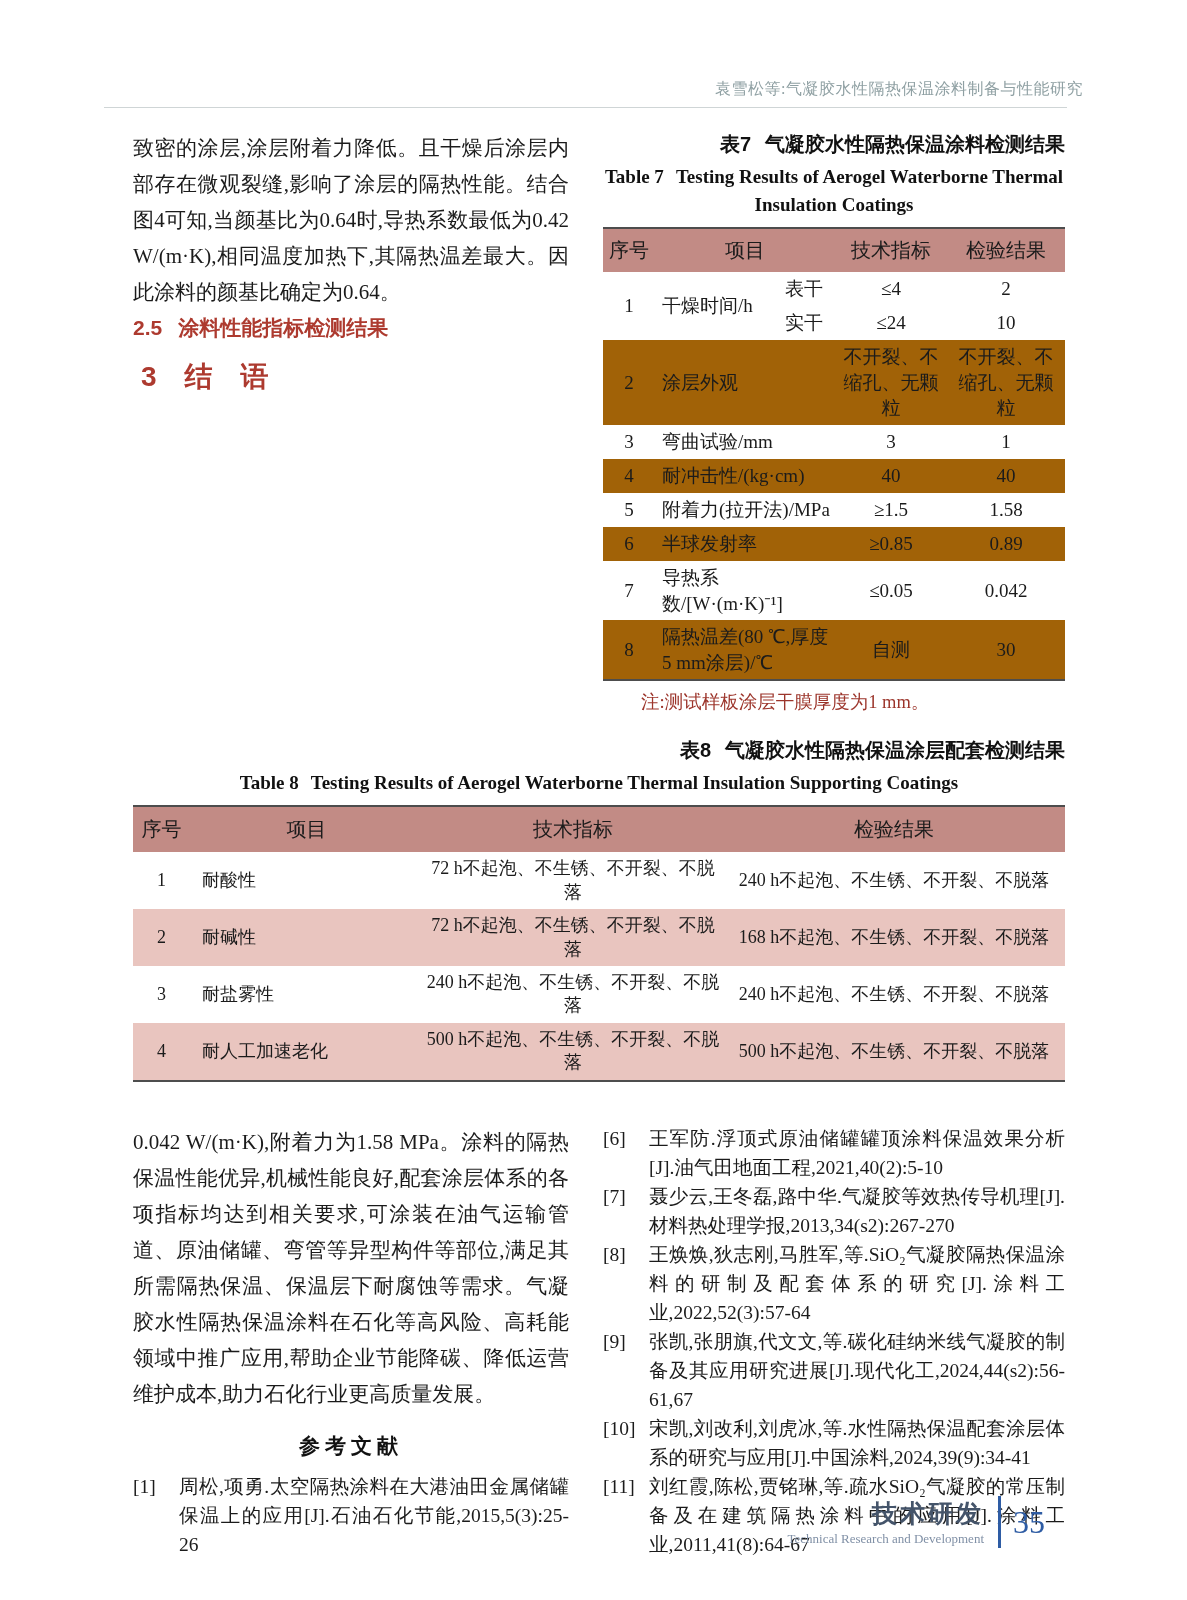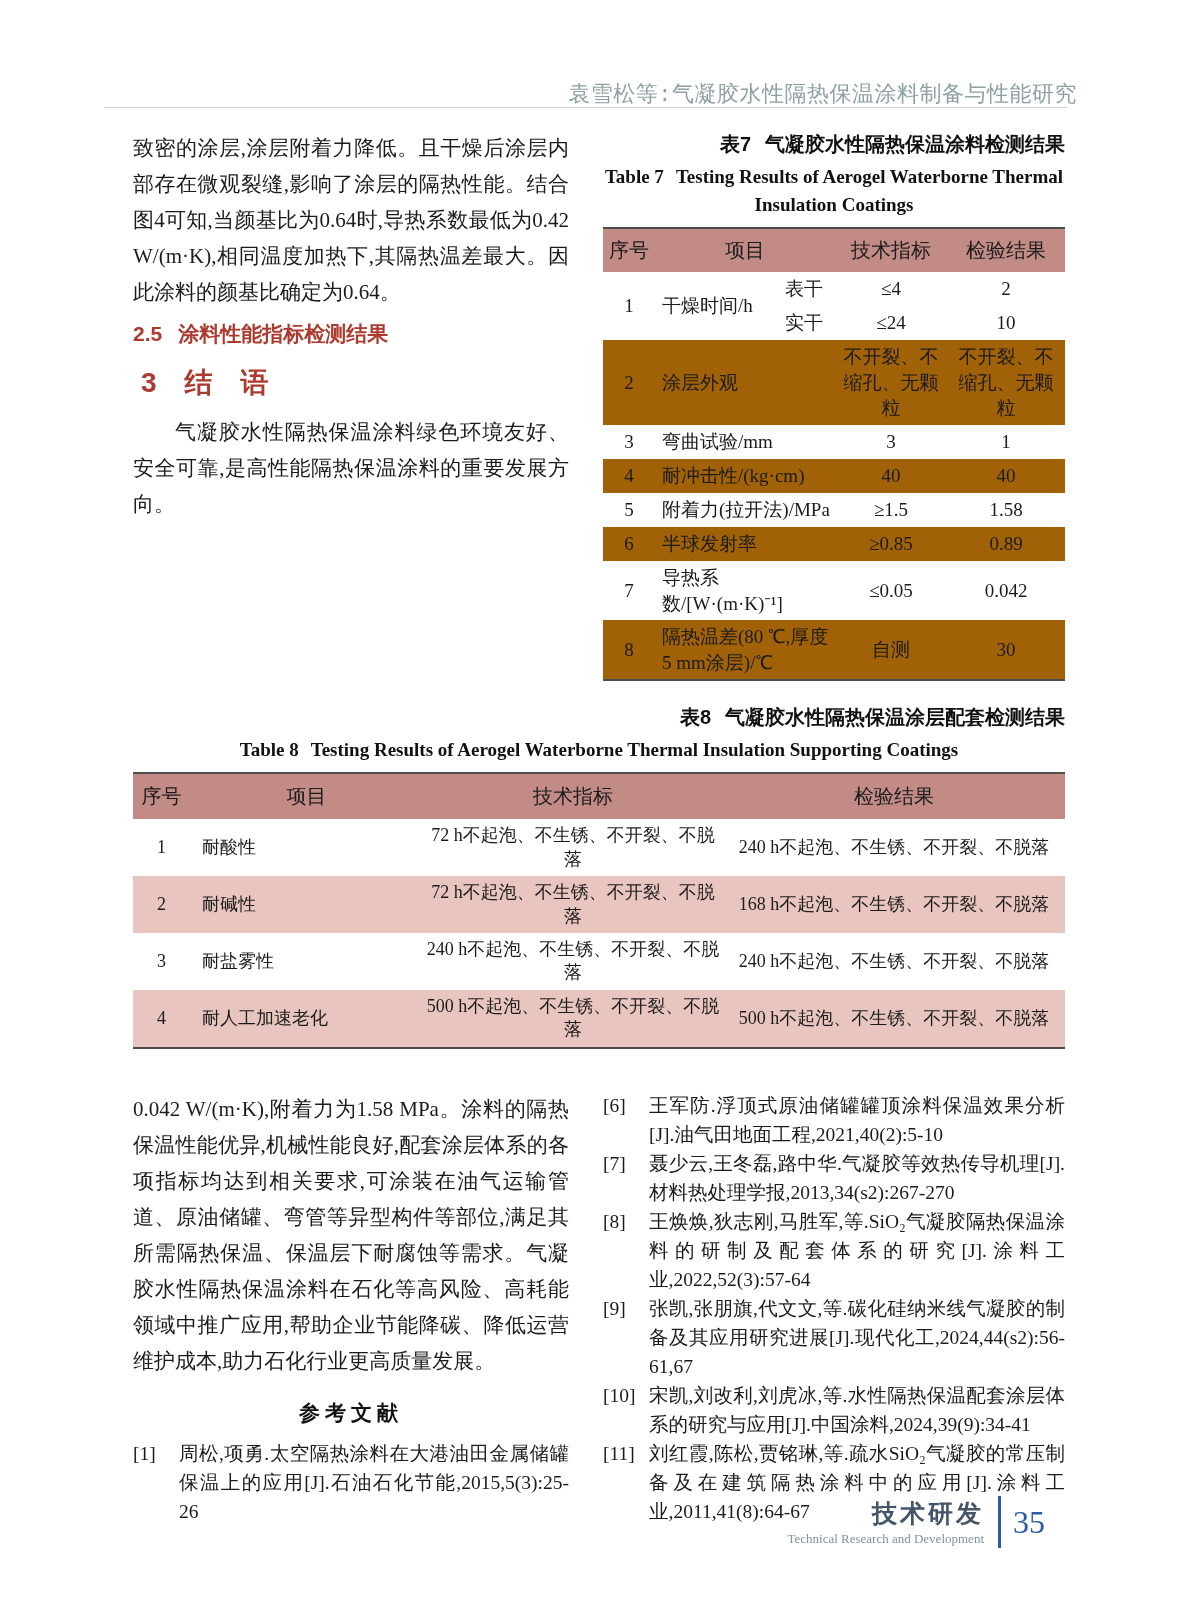--- a/index.html
+++ b/index.html
@@ -8,41 +8,41 @@
     width:1187px; height:1600px;
     font-family:"Liberation Serif", serif;
     color:#1b1b1b;
     position:relative;
     overflow:hidden;
   }
   .page { position:relative; width:1187px; height:1600px; background:#fff; }
 
   
   .running-head {
-    position:absolute; top:79px; left:130px; width:947px;
+    position:absolute; top:79px; left:136px; width:947px;
     text-align:right;
-    font-family:Liberation Mono, monospace;
-    font-size:22px; color:#8fa0a3; letter-spacing:0.5px;
+    font-family:Liberation Serif, serif;
+    font-size:16px; color:#8fa0a3; letter-spacing:0.5px;
   }
   .head-rule {
     position:absolute; top:107px; left:104px; width:963px;
     border-top:1px solid #cfd5d6;
   }
 
   .content { position:absolute; top:130px; left:133px; width:932px; }
 
   .cols { display:flex; gap:34px; }
   .col-left  { width:436px; flex:none; }
   .col-right { width:462px; flex:none; }
 
   p.body { font-size:21px; line-height:36px; text-align:justify; }
   p.indent { text-indent:2em; }
 
   .sec-sub {
-    margin:10px 0 6px;
+    margin:4px 0 6px;
     font-family:"Liberation Sans", sans-serif;
     font-weight:bold; font-size:21px; color:#ad3a2f;
   }
   .sec-sub .sec-num { margin-right:16px; }
   .sec-main {
     margin:16px 8px 12px;
     font-family:"Liberation Sans", sans-serif;
     font-weight:bold; font-size:28px; color:#ad3a2f;
   }
   .sec-main .sec-num { margin-right:28px; }
@@ -140,21 +140,20 @@
     <div class="cols">
 
       <div class="col-left">
         <p class="body">致密的涂层,涂层附着力降低。且干燥后涂层内部存在微观裂缝,影响了涂层的隔热性能。结合图4可知,当颜基比为0.64时,导热系数最低为0.42 W/(m·K),相同温度加热下,其隔热温差最大。因此涂料的颜基比确定为0.64。</p>
         <div class="sec-sub">
           <span class="sec-num">2.5</span><span>涂料性能指标检测结果</span>
         </div>
         <div class="sec-main">
           <span class="sec-num">3</span><span>结　语</span>
         </div>
-        <p class="body indent">气凝胶水性隔热保温涂料绿色环境友好、安全可靠,是高性能隔热保温涂料的重要发展方向。</p>
       </div>
 
       <div class="col-right">
         <div class="tbl-title-cn">
           <span class="t-label">表7</span><span>气凝胶水性隔热保温涂料检测结果</span>
         </div>
         <div class="tbl-title-en">
           <span class="t-label">Table 7</span><span>Testing Results of Aerogel Waterborne Thermal Insulation Coatings</span>
         </div>
 
@@ -224,20 +223,21 @@
               <td>0.042</td>
             </tr>
             <tr class="pink">
               <td>8</td>
               <td colspan="2" class="item">隔热温差(80 ℃,厚度5 mm涂层)/℃</td>
               <td>自测</td>
               <td>30</td>
             </tr>
           </tbody>
         </table>
+        <div class="t7-note">注:测试样板涂层干膜厚度为1 mm。</div>
       </div>
     </div>
 
     <div class="table8-block">
       <div class="tbl-title-cn">
         <span class="t-label">表8</span><span>气凝胶水性隔热保温涂层配套检测结果</span>
       </div>
       <div class="tbl-title-en">
         <span class="t-label">Table 8</span><span>Testing Results of Aerogel Waterborne Thermal Insulation Supporting Coatings</span>
       </div>

